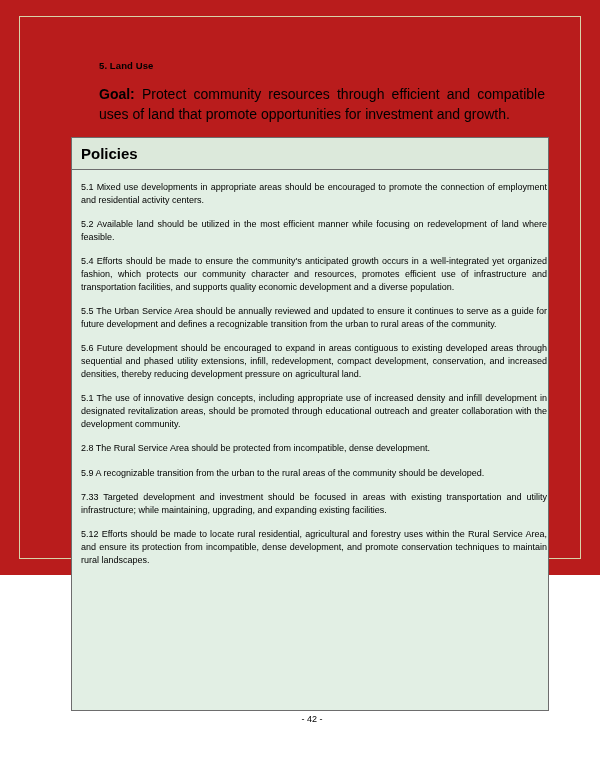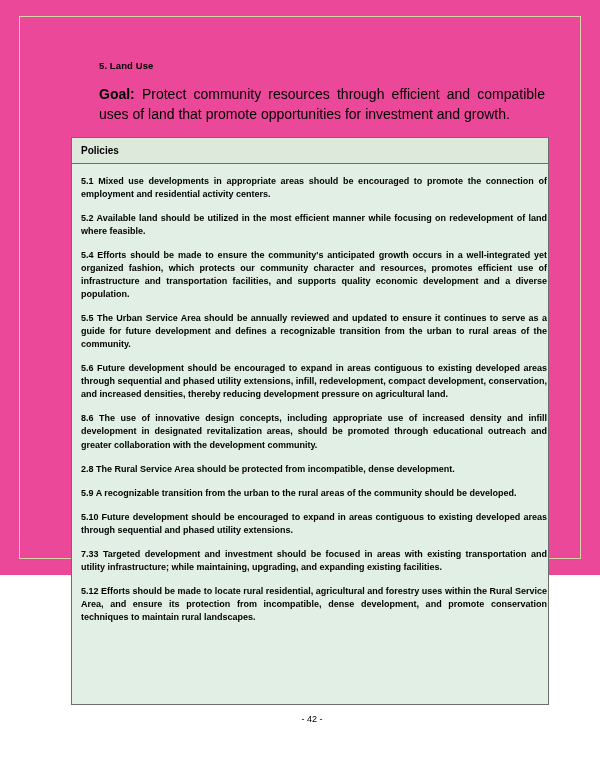--- a/index.html
+++ b/index.html
@@ -10,21 +10,21 @@
     width: 600px;
     height: 777px;
     background: #ffffff;
     font-family: "Liberation Sans", sans-serif;
   }
   .page {
     position: relative;
     width: 600px;
     height: 575px;
     box-sizing: border-box;
-    background: #ec4899;
+    background: #b91c1c;
   }
   .page-border {
     position: absolute;
     left: 19px;
     top: 16px;
     right: 19px;
     bottom: 16px;
     border: 1px solid #d8d2a8;
     box-sizing: border-box;
     pointer-events: none;
@@ -56,30 +56,29 @@
   .policy-table {
     width: 478px;
     border: 1px solid #6d6d6d;
     box-sizing: border-box;
     background: #e2efe4;
   }
   .policy-header {
     background: #dce9db;
     border-bottom: 1px solid #6d6d6d;
     padding: 7px 9px 7px 9px;
-    font-size: 10px;
+    font-size: 15px;
     font-weight: bold;
     color: #000;
   }
   .policy-body {
     background: #e2efe4;
     padding: 11px 1px 9px 9px;
     min-height: 540px;
     box-sizing: border-box;
-    font-weight: bold;
   }
   .policy-item {
     font-size: 9px;
     line-height: 1.45;
     color: #000;
     text-align: justify;
     margin: 0 0 11px 0;
   }
   .policy-item:last-child {
     margin-bottom: 10px;
@@ -111,24 +110,23 @@
     <div class="policy-table">
 
       <div class="policy-header">Policies</div>
 
       <div class="policy-body">
         <p class="policy-item">5.1 Mixed use developments in appropriate areas should be encouraged to promote the connection of employment and residential activity centers.</p>
         <p class="policy-item">5.2 Available land should be utilized in the most efficient manner while focusing on redevelopment of land where feasible.</p>
         <p class="policy-item">5.4 Efforts should be made to ensure the community's anticipated growth occurs in a well-integrated yet organized fashion, which protects our community character and resources, promotes efficient use of infrastructure and transportation facilities, and supports quality economic development and a diverse population.</p>
         <p class="policy-item">5.5 The Urban Service Area should be annually reviewed and updated to ensure it continues to serve as a guide for future development and defines a recognizable transition from the urban to rural areas of the community.</p>
         <p class="policy-item">5.6 Future development should be encouraged to expand in areas contiguous to existing developed areas through sequential and phased utility extensions, infill, redevelopment, compact development, conservation, and increased densities, thereby reducing development pressure on agricultural land.</p>
-        <p class="policy-item">8.6 The use of innovative design concepts, including appropriate use of increased density and infill development in designated revitalization areas, should be promoted through educational outreach and greater collaboration with the development community.</p>
+        <p class="policy-item">5.1 The use of innovative design concepts, including appropriate use of increased density and infill development in designated revitalization areas, should be promoted through educational outreach and greater collaboration with the development community.</p>
         <p class="policy-item">2.8 The Rural Service Area should be protected from incompatible, dense development.</p>
         <p class="policy-item">5.9 A recognizable transition from the urban to the rural areas of the community should be developed.</p>
-        <p class="policy-item">5.10 Future development should be encouraged to expand in areas contiguous to existing developed areas through sequential and phased utility extensions.</p>
         <p class="policy-item">7.33 Targeted development and investment should be focused in areas with existing transportation and utility infrastructure; while maintaining, upgrading, and expanding existing facilities.</p>
         <p class="policy-item">5.12 Efforts should be made to locate rural residential, agricultural and forestry uses within the Rural Service Area, and ensure its protection from incompatible, dense development, and promote conservation techniques to maintain rural landscapes.</p>
       </div>
 
     </div>
 
   </div>
 
   <div class="footer">- 42 -</div>
 

